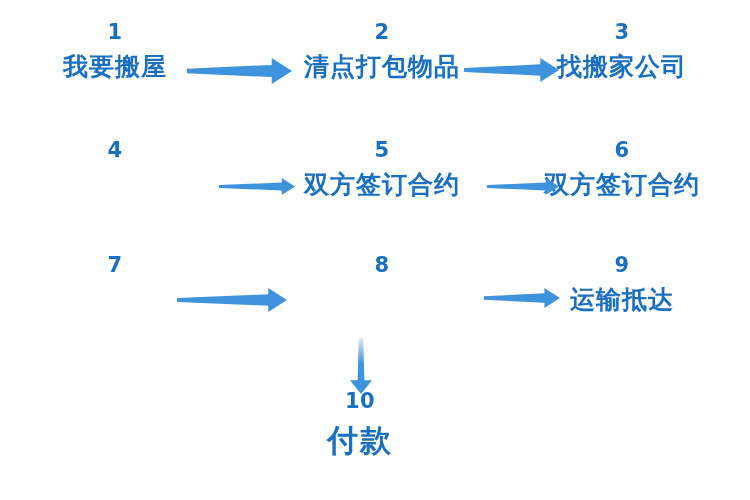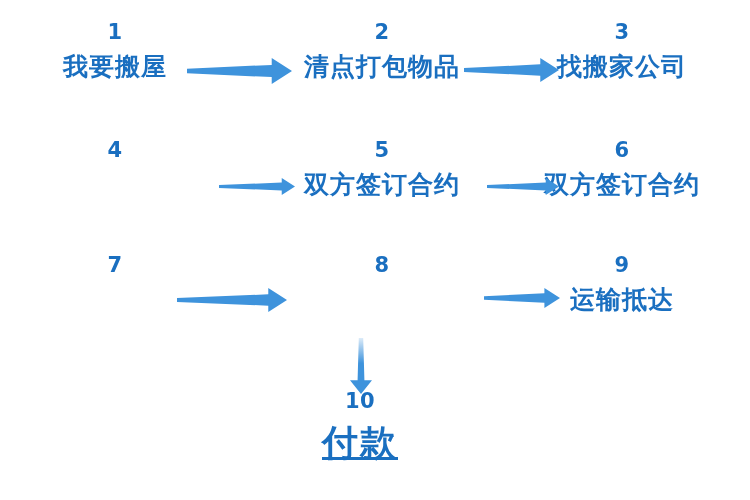--- a/index.html
+++ b/index.html
@@ -40,23 +40,22 @@
   .step-label {
     margin-top: 11px;
     font-size: 25px;
     font-weight: bold;
     line-height: 1;
     letter-spacing: 1px;
     color: #1a6fc0;
   }
   .step.final .step-label {
     margin-top: 13px;
-    font-size: 36px;
+    font-size: 31px;
     letter-spacing: 2px;
-    text-decoration: underline;
   }
 
   
   .arrow {
     position: absolute;
     display: block;
   }
   .arrow svg { display: block; overflow: visible; }
 </style>
 </head>

